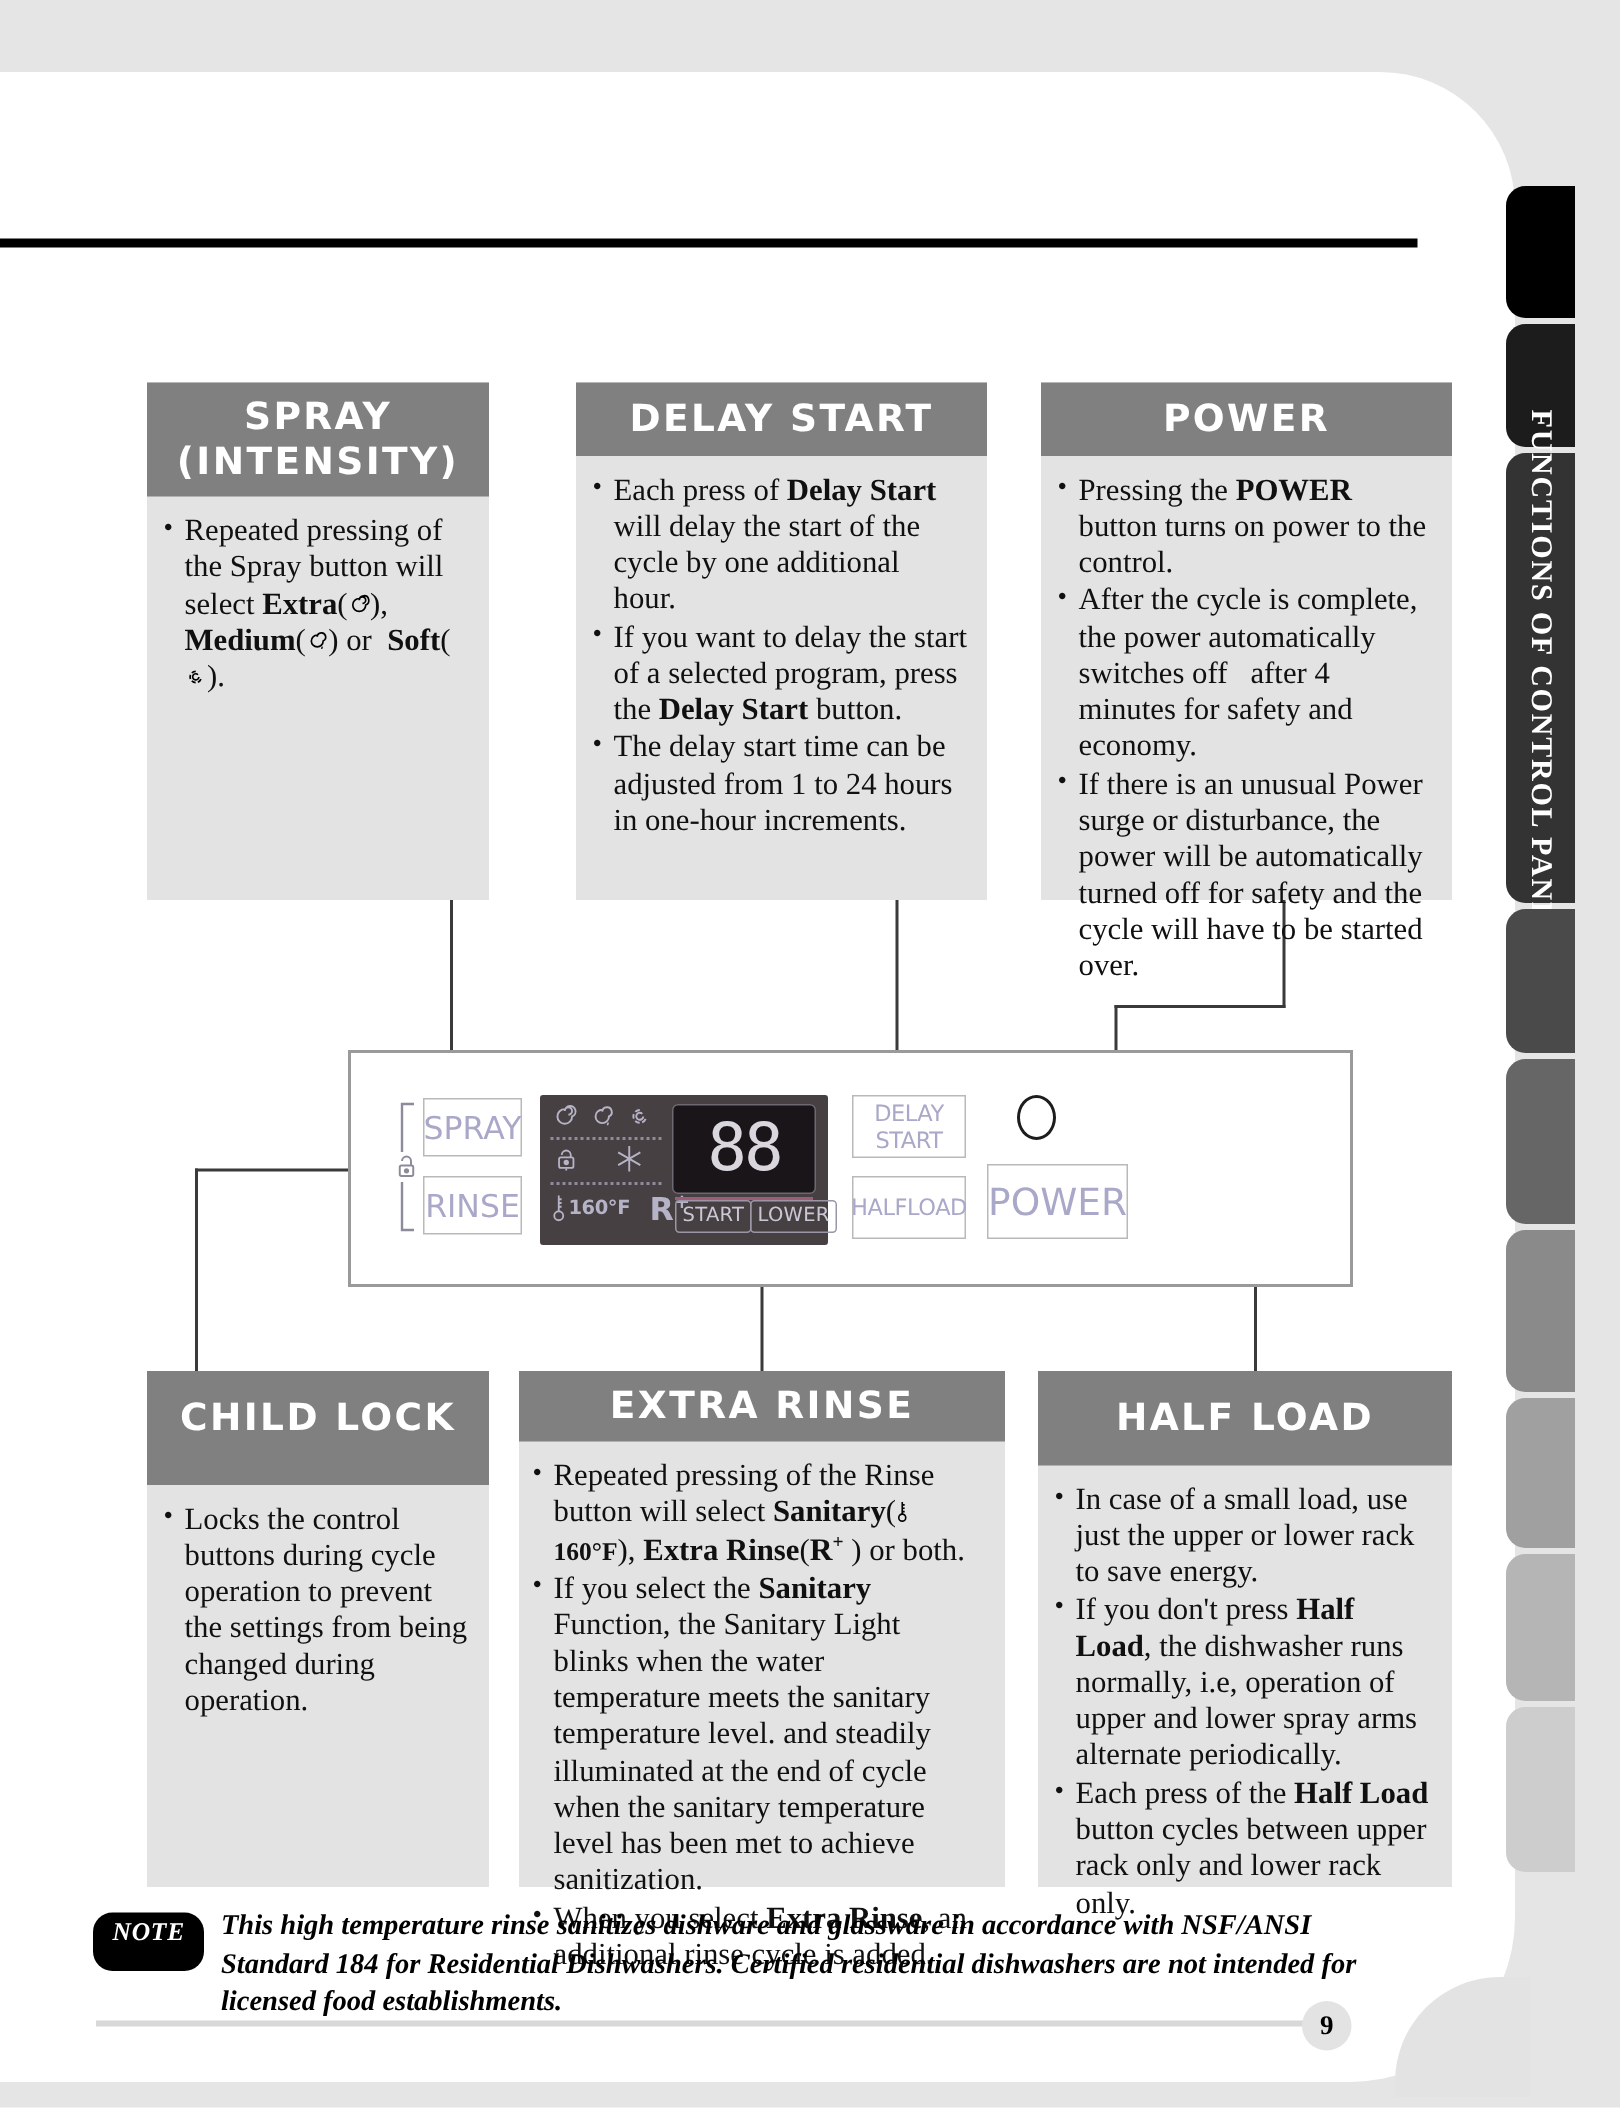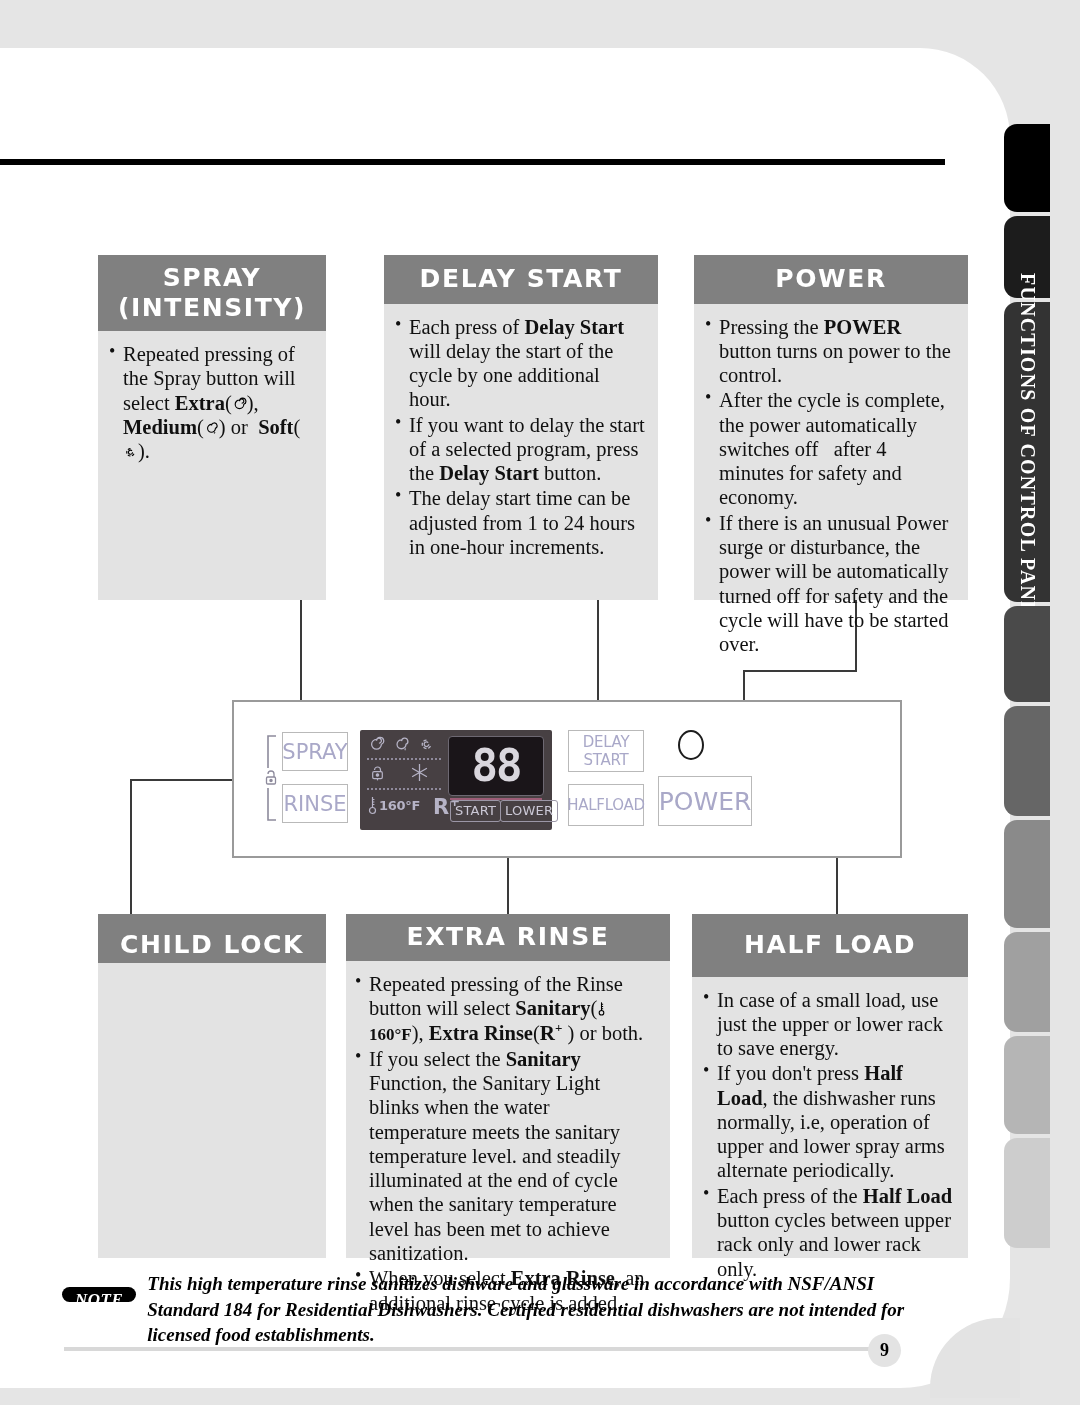--- a/index.html
+++ b/index.html
@@ -187,21 +187,21 @@
   }
   #seg-underline {
     position: absolute;
     left: 90px; top: 68px;
     width: 92px; height: 2px;
     background: #9c5d77;
   }
   .seg-digit {
     color: #d9d6dd;
     font-family: "DejaVu Sans Mono", monospace;
-    font-weight: bold;
+    font-weight: normal;
     font-size: 44px;
     line-height: 1;
     letter-spacing: -2px;
   }
   .lcd-tag {
     position: absolute;
     border: 1.3px solid #9b96a6;
     border-radius: 3px;
     color: #cbc8d6;
     font-family: "DejaVu Sans", sans-serif;
@@ -246,22 +246,22 @@
     flex: none;
     background: #000;
     color: #fff;
     border-radius: 13px;
     font-family: "Liberation Serif", serif;
     font-style: italic;
     font-weight: bold;
     font-size: 17px;
     letter-spacing: 0.5px;
     padding: 3px 13px 4px;
-    height: 15px;
-    margin-top: 16px;
+    height: 39px;
+    margin-top: 4px;
   }
   #note-text {
     font-family: "Liberation Serif", serif;
     font-style: italic;
     font-weight: bold;
     font-size: 19px;
     line-height: 1.35;
     color: #000;
   }
 
@@ -457,23 +457,24 @@
 
     <div class="pnl-btn" id="btn-delaystart">DELAY START</div>
     <div class="pnl-btn" id="btn-halfload">HALFLOAD</div>
 
     <div id="indicator-led"></div>
     <div class="pnl-btn" id="btn-power">POWER</div>
   </div>
 </div>
 
 <div class="info-box" id="box-childlock" style="left:98px; top:914px; width:228px; height:344px;">
-  <div class="info-head" style="padding-top:16px; padding-bottom:3px;">CHILD LOCK</div>
+  <div class="info-head" style="padding-top:16px; padding-bottom:30px;">CHILD LOCK</div>
   <div class="info-body">
     <ul>
+      <li>Locks the control buttons during cycle operation to prevent the settings from being changed during operation.</li>
     </ul>
   </div>
 </div>
 
 <div class="info-box" id="box-sanitary" style="left:346px; top:914px; width:324px; height:344px;">
   <div class="info-head two-line">
     <div>EXTRA RINSE</div>
   </div>
   <div class="info-body" style="padding-left:8px; padding-right:20px;">
     <ul>

